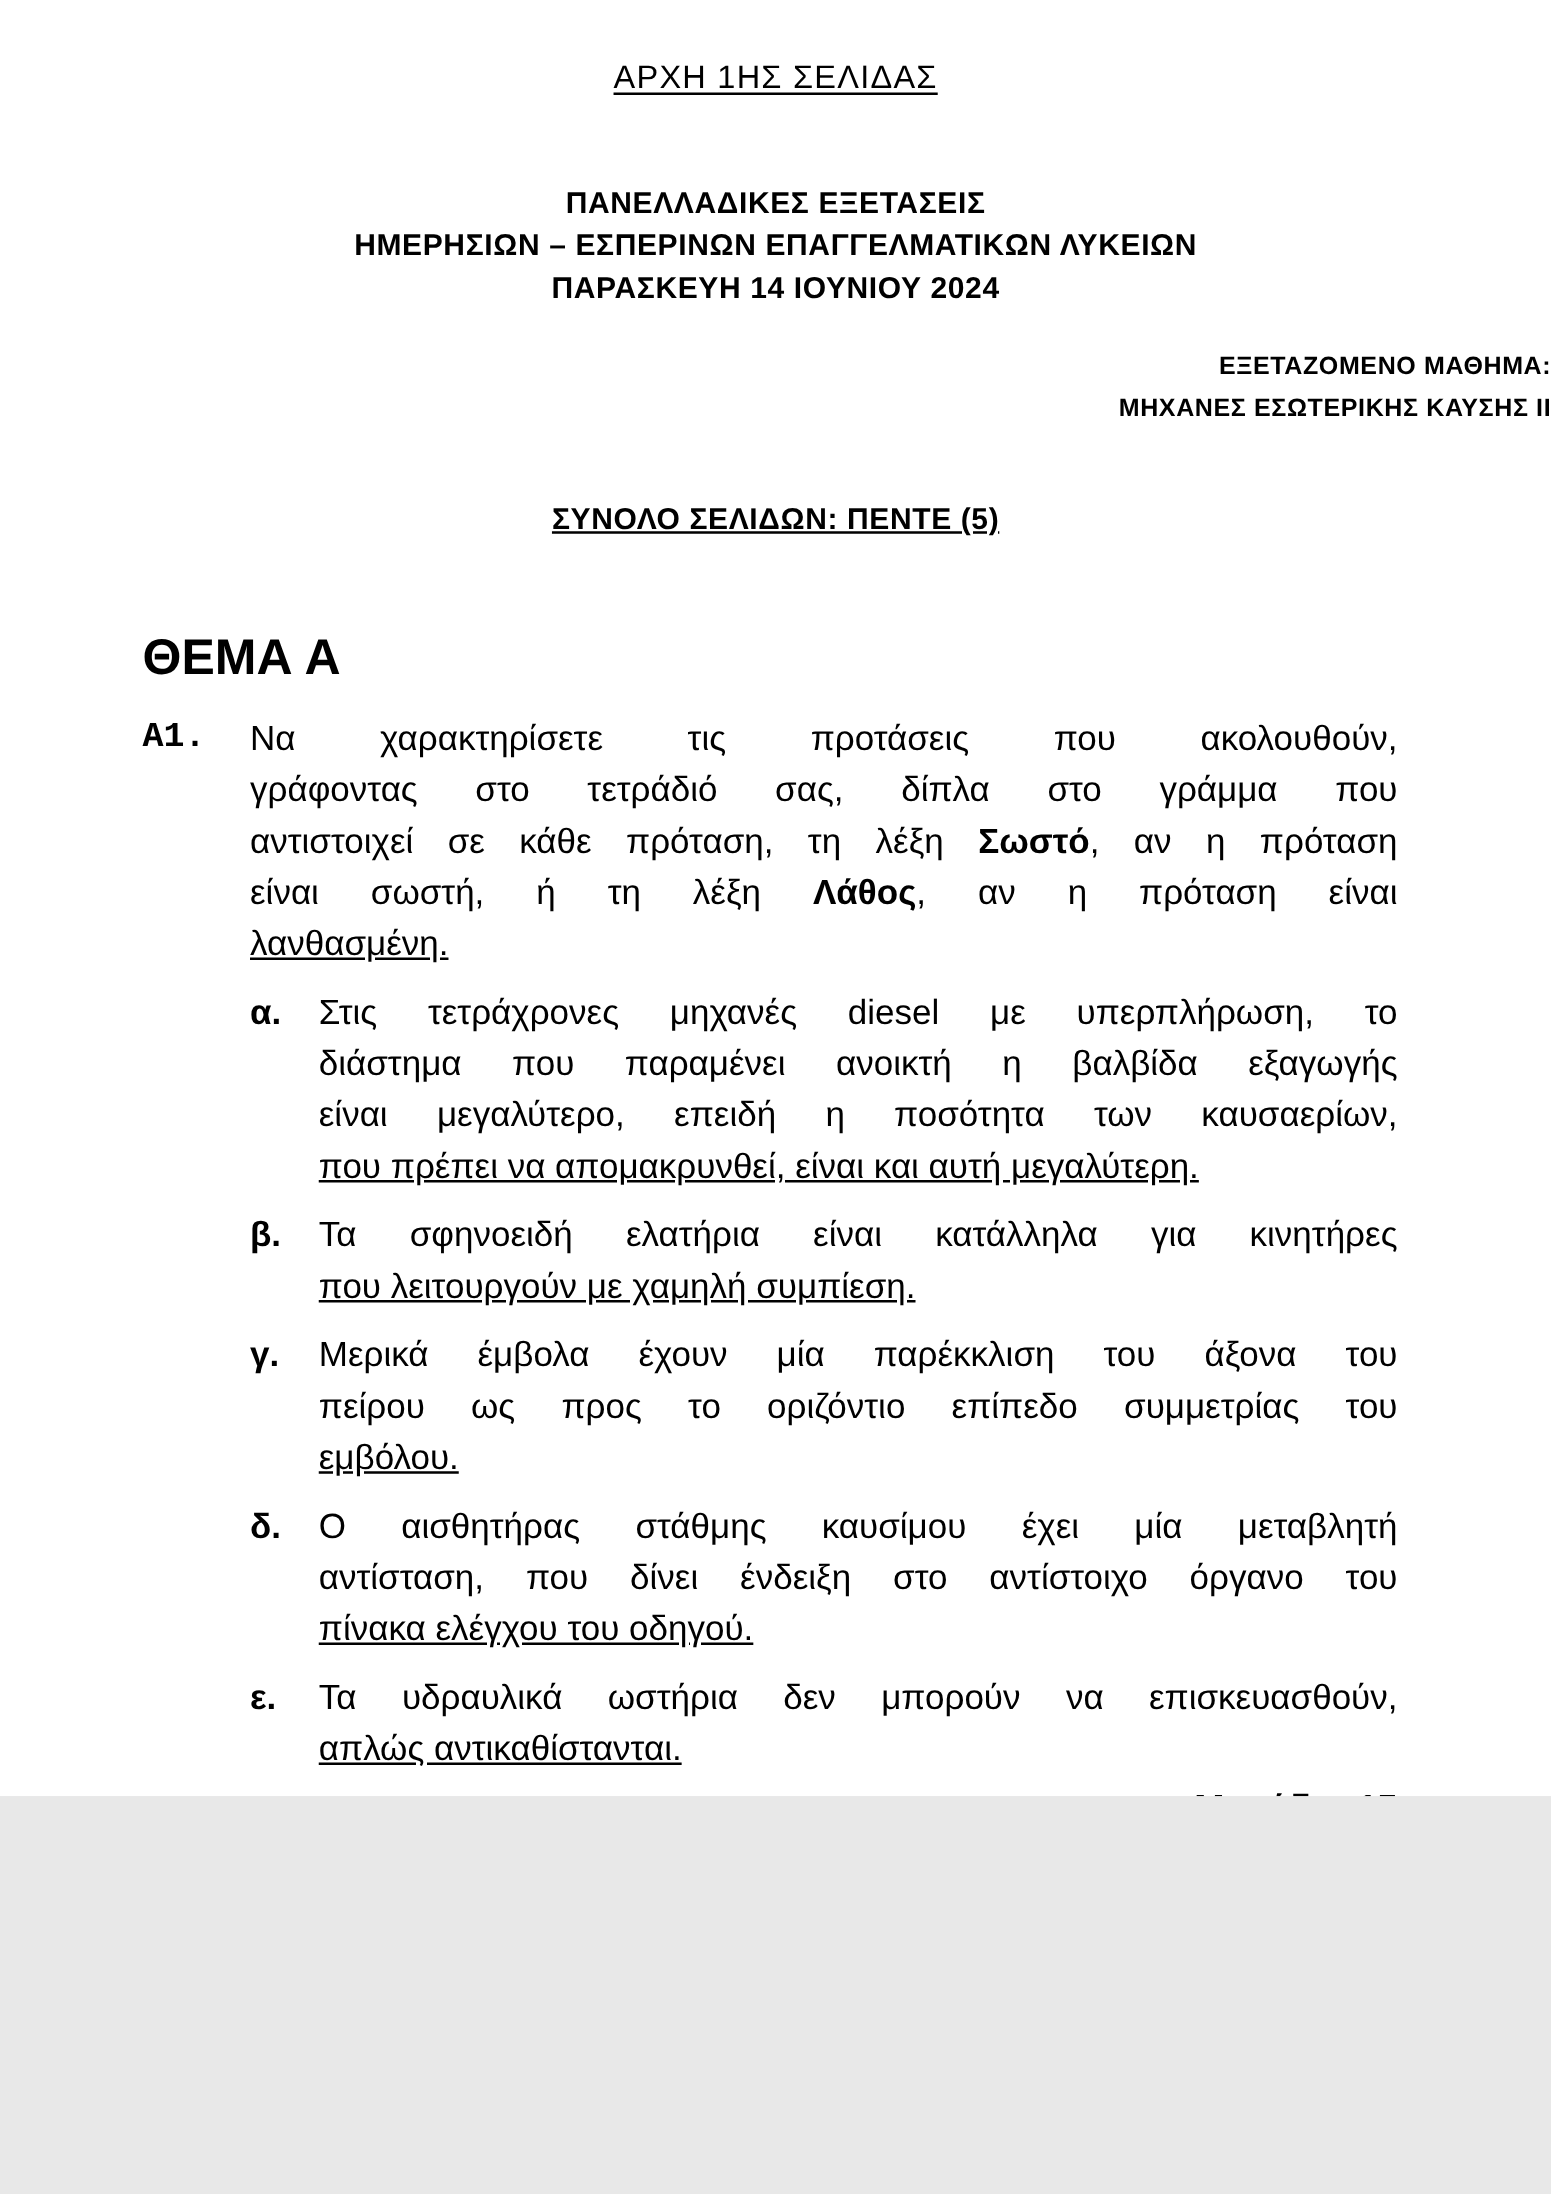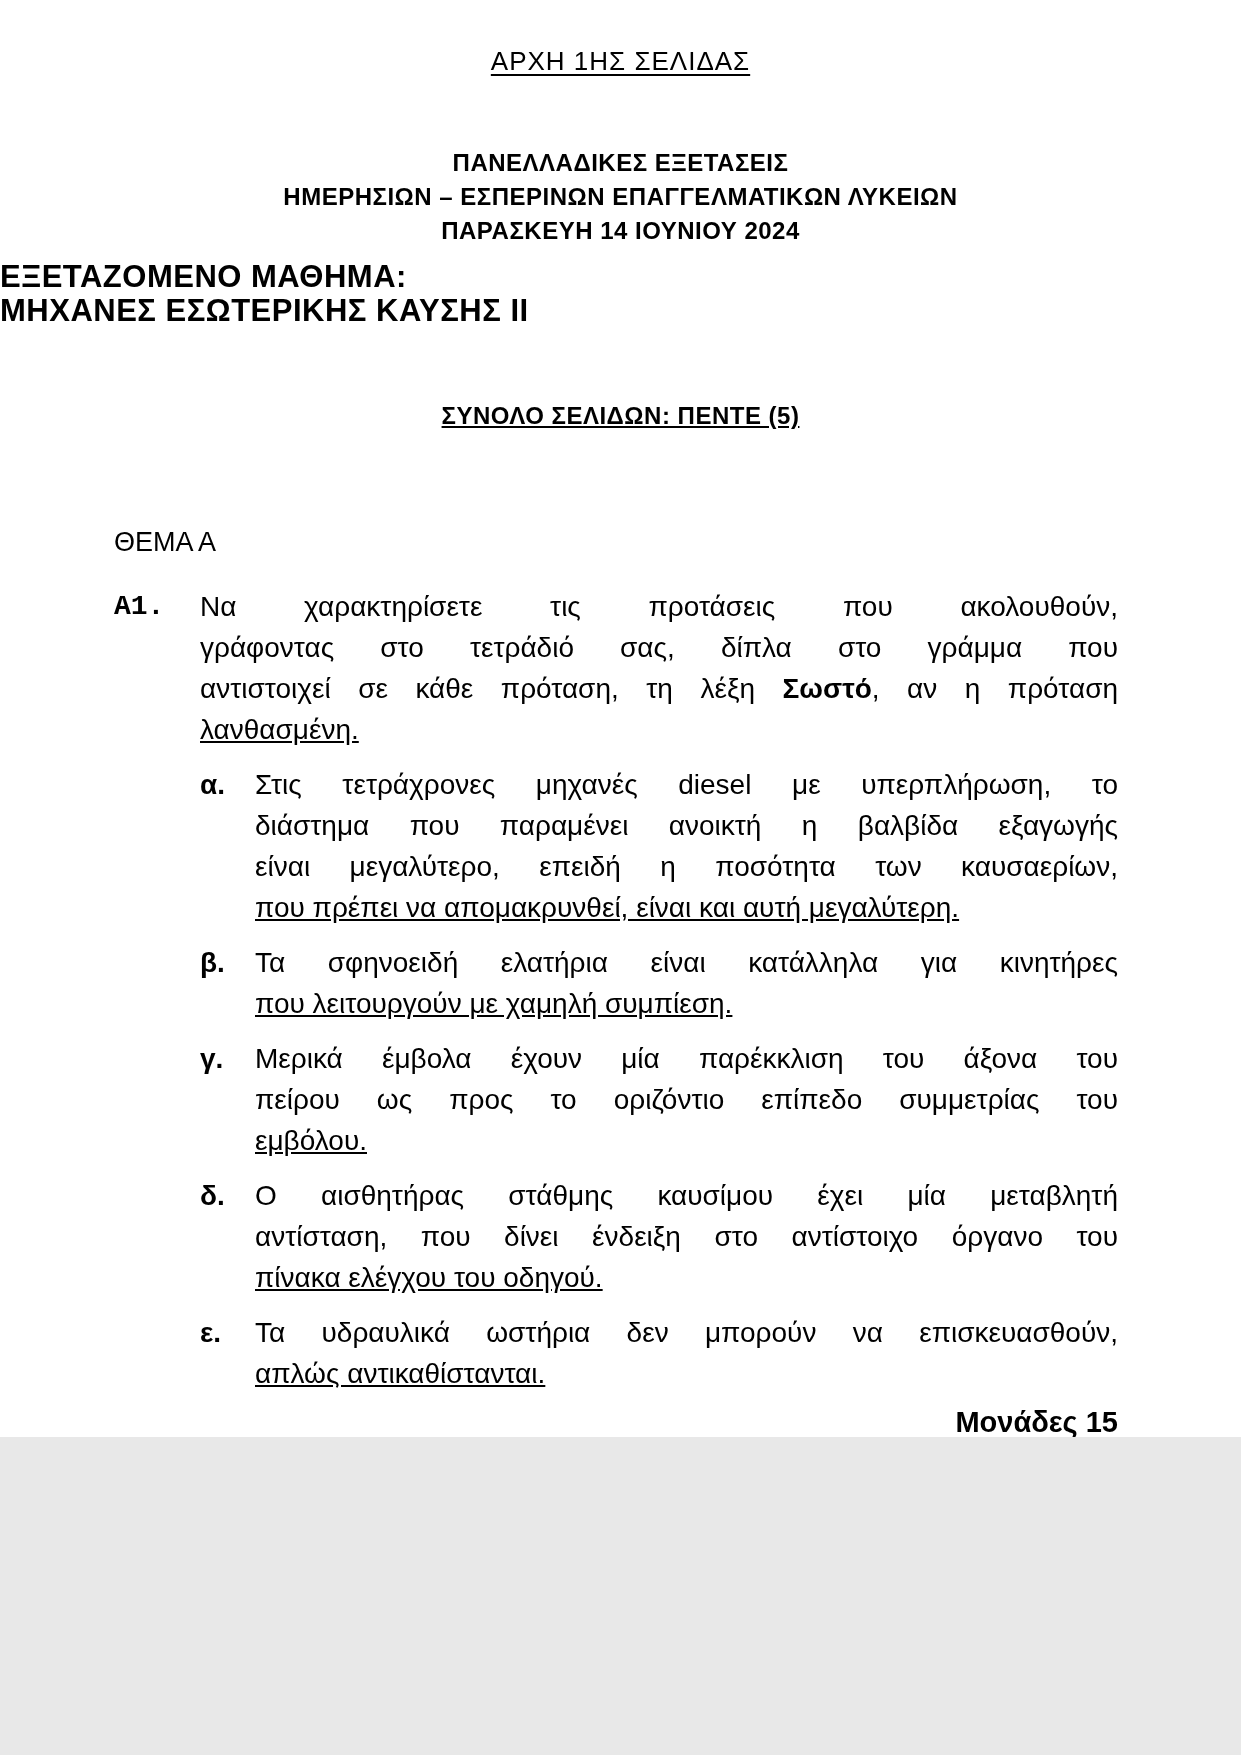--- a/index.html
+++ b/index.html
@@ -30,26 +30,26 @@
     left: 0;
     width: 100%;
     text-align: center;
     font-weight: 700;
     font-size: 24px;
     line-height: 34px;
     letter-spacing: 0.5px;
   }
   .subject-block {
     position: absolute;
-    top: 260px;
+    top: 276px;
     left: 0;
     width: 100%;
-    text-align: left;
+    text-align: right;
     font-weight: 700;
-    font-size: 31px;
+    font-size: 20px;
     line-height: 34px;
     letter-spacing: 0.5px;
   }
   .pages-total {
     position: absolute;
     top: 402px;
     left: 0;
     width: 100%;
     text-align: center;
     font-weight: 700;
@@ -60,24 +60,24 @@
 
   .content {
     position: absolute;
     top: 506px;
     left: 114px;
     width: 1004px;
     font-size: 28px;
     line-height: 41px;
   }
   .theme-heading {
-    font-weight: 400;
-    font-size: 27px;
+    font-weight: 700;
+    font-size: 40px;
     line-height: 40px;
-    margin: 16px 0 24px 0;
+    margin: 0 0 24px 0;
   }
   .question {
     position: relative;
     padding-left: 86px;
   }
   .q-label {
     position: absolute;
     left: 0;
     top: 0;
     font-weight: 700;
@@ -138,20 +138,21 @@
 
   <div class="content">
 
     <div class="theme-heading">ΘΕΜΑ Α</div>
 
     <div class="question">
       <span class="q-label">Α1.</span>
       <div class="jline">Να χαρακτηρίσετε τις προτάσεις που ακολουθούν,</div>
       <div class="jline">γράφοντας στο τετράδιό σας, δίπλα στο γράμμα που</div>
       <div class="jline"><span>αντιστοιχεί σε κάθε πρόταση, τη λέξη </span><span class="b">Σωστό</span><span>, αν η πρόταση</span></div>
+      <div class="jline"><span>είναι σωστή, ή τη λέξη </span><span class="b">Λάθος</span><span>, αν η πρόταση είναι</span></div>
       <div class="jline last">λανθασμένη.</div>
     </div>
 
     <div class="sub-item">
       <span class="sub-label">α.</span>
       <div class="jline">Στις τετράχρονες μηχανές diesel με υπερπλήρωση, το</div>
       <div class="jline">διάστημα που παραμένει ανοικτή  η βαλβίδα εξαγωγής</div>
       <div class="jline">είναι μεγαλύτερο, επειδή η ποσότητα των καυσαερίων,</div>
       <div class="jline last">που πρέπει να απομακρυνθεί, είναι και αυτή μεγαλύτερη.</div>
     </div>

